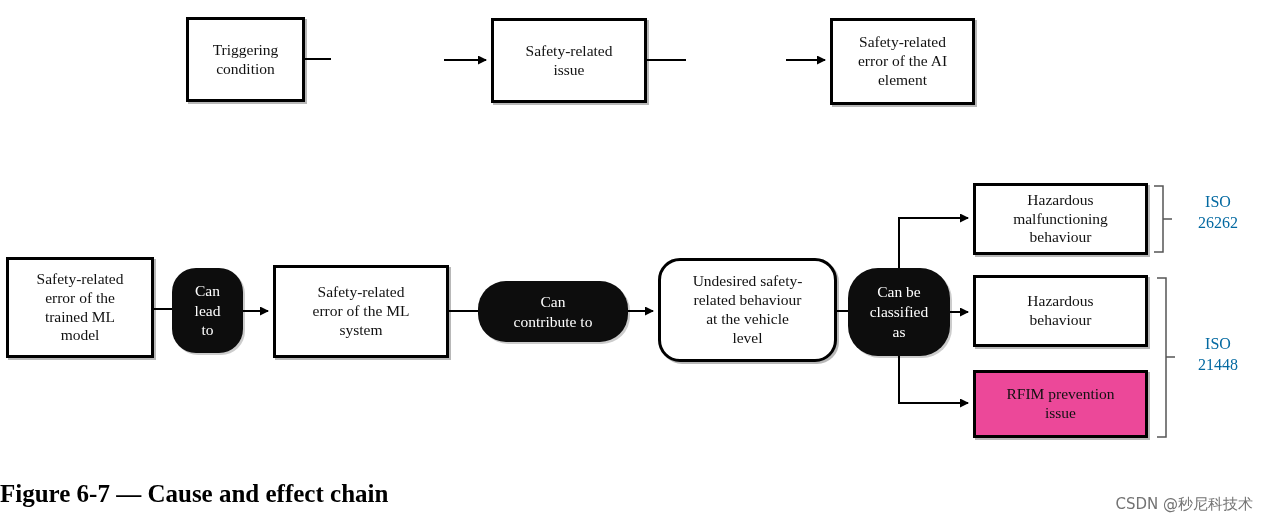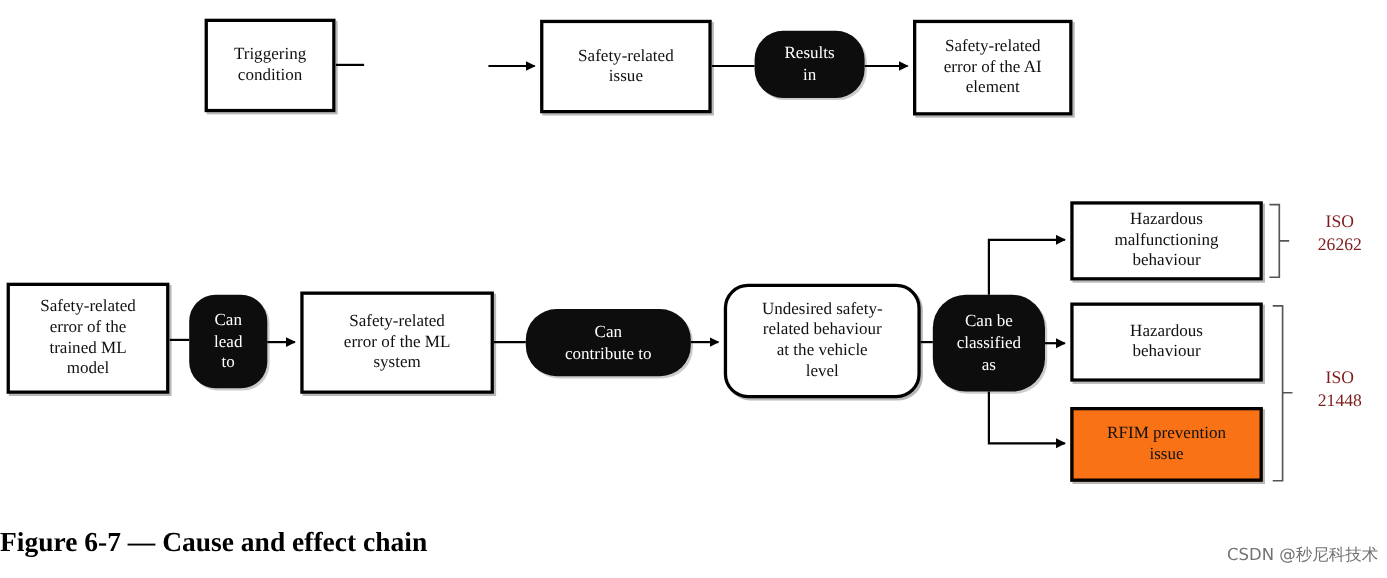--- a/index.html
+++ b/index.html
@@ -26,21 +26,21 @@
     align-items: center;
     justify-content: center;
     text-align: center;
     white-space: pre-line;
     font-size: 15.5px;
     line-height: 1.22;
     color: #111111;
     z-index: 1;
     padding: 1px 3px;
   }
-  .node.grey { background: #f97316; }
+  .node.grey { background: #ec4899; }
   .pill {
     position: absolute;
     box-sizing: border-box;
     background: #0d0d0d;
     color: #ffffff;
     display: flex;
     align-items: center;
     justify-content: center;
     text-align: center;
     white-space: pre-line;
@@ -48,21 +48,21 @@
     line-height: 1.28;
     box-shadow: 2px 2px 0 rgba(0,0,0,0.2);
     z-index: 1;
   }
   .iso-label {
     position: absolute;
     text-align: center;
     white-space: pre-line;
     font-size: 16px;
     line-height: 1.3;
-    color: #7f1d1d;
+    color: #0369a1;
     z-index: 1;
   }
   .caption {
     position: absolute;
     left: 0; top: 480px;
     width: 100%;
     text-align: left;
     font-weight: bold;
     font-size: 25px;
     color: #000000;
@@ -126,22 +126,20 @@
     <polyline points="899,356 899,403 968,403" fill="none" stroke="#000" stroke-width="2" marker-end="url(#arrow)"></polyline>
 
     <path d="M1154,186 L1163,186 L1163,252 L1154,252 M1163,219 L1172,219" fill="none" stroke="#555" stroke-width="1.5"></path>
     <path d="M1157,278 L1166,278 L1166,437 L1157,437 M1166,357 L1175,357" fill="none" stroke="#555" stroke-width="1.5"></path>
   </svg>
 
   <div class="node" id="n-trigger">Triggering
 condition</div>
   <div class="node" id="n-issue">Safety-related
 issue</div>
-  <div class="pill" id="p-results">Results
-in</div>
   <div class="node" id="n-ai">Safety-related
 error of the AI
 element</div>
 
   <div class="node" id="n-mlmodel">Safety-related
 error of the
 trained ML
 model</div>
   <div class="pill" id="p-lead">Can
 lead

